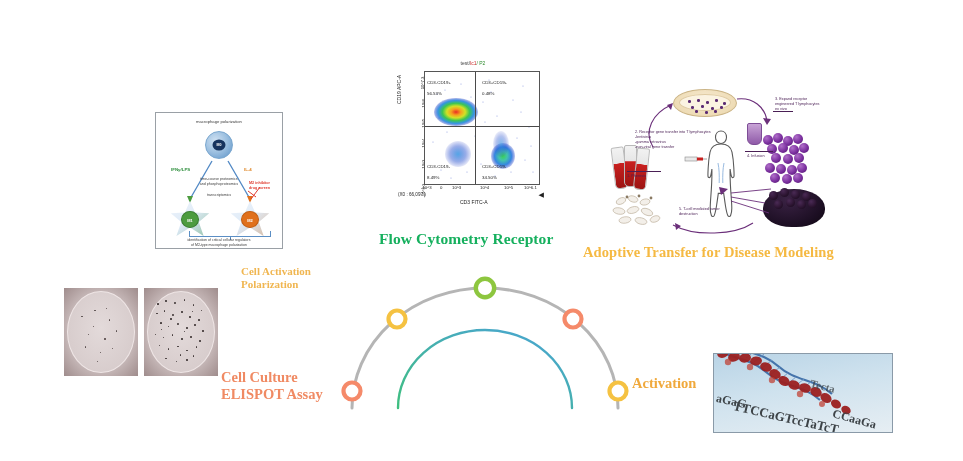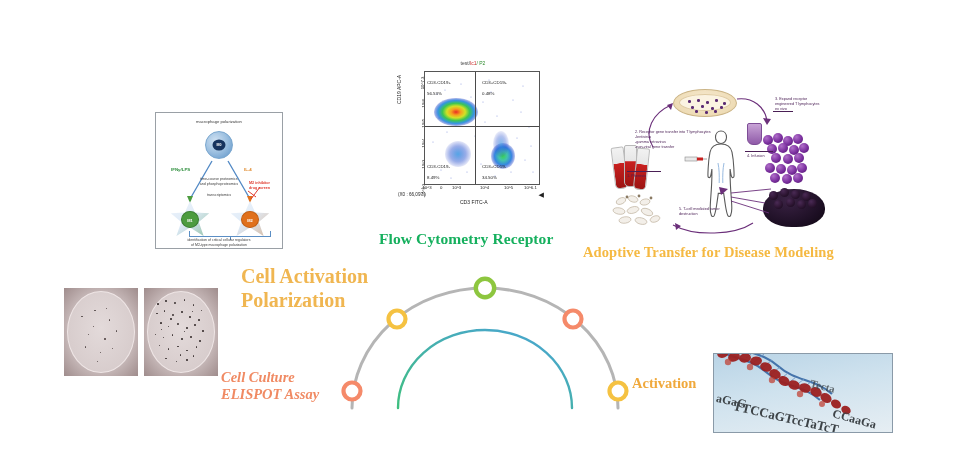--- a/index.html
+++ b/index.html
@@ -26,22 +26,22 @@
   
   .caption {
     position: absolute;
     font-family: "Liberation Serif", serif;
     font-weight: bold;
     line-height: 1.18;
     white-space: pre-line;
   }
   .cap-flow      { left: 379px; top: 230px; font-size: 15.5px; color: #16b05e; letter-spacing: .1px; }
   .cap-adoptive  { left: 583px; top: 244px; font-size: 14.5px; color: #f5b942; letter-spacing: .1px; }
-  .cap-activation{ left: 241px; top: 265px; font-size: 20px; color: #f0b651; }
-  .cap-elispot   { left: 221px; top: 369px; font-size: 14.5px; color: #f08a63; font-style: italic; }
+  .cap-activation{ left: 241px; top: 265px; font-size: 11px; color: #f0b651; }
+  .cap-elispot   { left: 221px; top: 369px; font-size: 14.5px; color: #f08a63; }
   .cap-sequencing{ left: 632px; top: 375px; font-size: 14.5px; color: #f0a93c; }
 
   
   .macro-panel {
     left: 155px; top: 112px; width: 128px; height: 137px;
     border: 1px solid #9aa0a6;
     background: #ffffff;
     box-sizing: border-box;
   }
   .macro-title {

